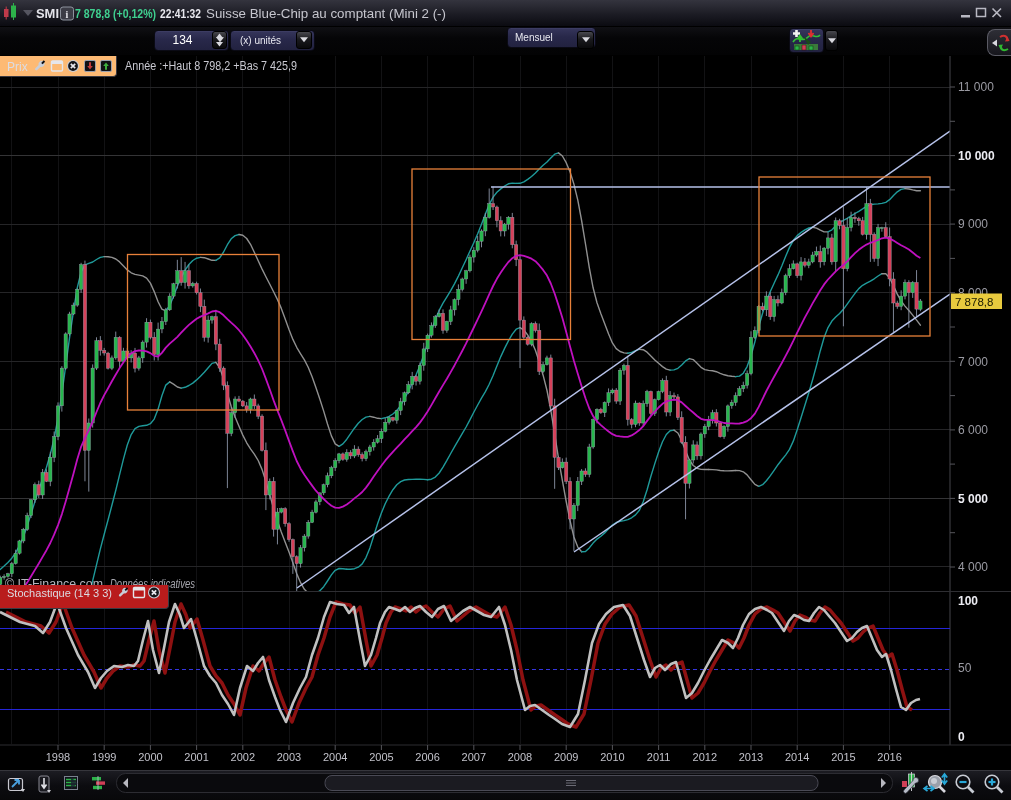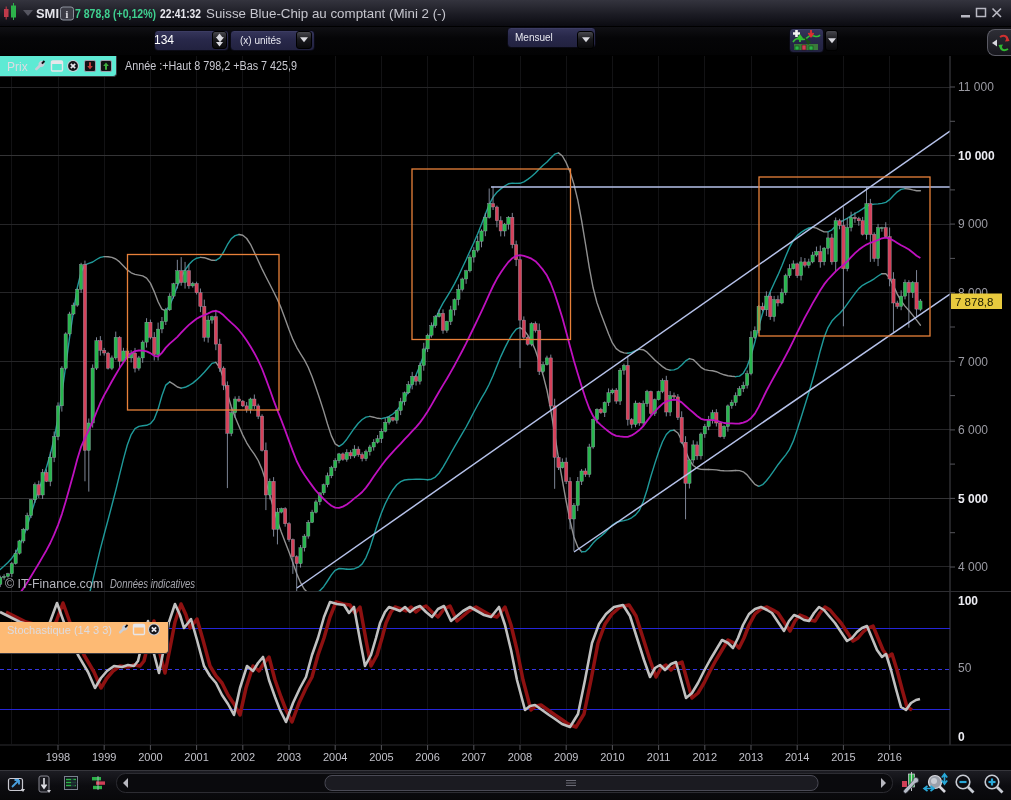--- a/index.html
+++ b/index.html
@@ -668,21 +668,21 @@
   <text x="160" y="18" font-size="12" font-weight="bold" fill="#e8e8ee" font-family="Liberation Sans" textLength="41" lengthAdjust="spacingAndGlyphs">22:41:32</text>
   <text x="206" y="18" font-size="12.2" fill="#c6c6ce" font-family="Liberation Sans" textLength="240" lengthAdjust="spacingAndGlyphs">Suisse Blue-Chip au comptant (Mini 2 (-)</text>
   <rect x="961" y="15" width="9" height="2.5" fill="#b8b8c2"></rect>
   <rect x="976.5" y="8.5" width="9" height="8" fill="none" stroke="#b8b8c2" stroke-width="1.5"></rect>
   <path d="M992.5 8.5 L1001 17 M1001 8.5 L992.5 17" stroke="#b8b8c2" stroke-width="1.6"></path>
  </svg>
 </div>
 
 <div class="toolbar">
  <div class="ctrl" style="left:154px;top:2.5px;width:75px;height:21px"></div>
- <div style="position:absolute;left:154px;top:2.5px;width:57px;height:21px;line-height:21px;text-align:left;color:#fff;font-size:12px">134</div>
+ <div style="position:absolute;left:154px;top:2.5px;width:57px;height:21px;line-height:21px;text-align:center;color:#fff;font-size:12px">134</div>
  <div class="dbtn" style="left:212px;top:4px;width:15px;height:18px"></div>
  <svg width="15" height="18" style="left:212px;top:4px">
       <path d="M7.5 2.5 L11 7 L4 7 Z" fill="#d8d8de"></path>
       <path d="M7.5 15.5 L11 11 L4 11 Z" fill="#d8d8de"></path>
     </svg>
  <div class="ctrl" style="left:230px;top:2.5px;width:85px;height:21px;padding-left:9px;line-height:19px">(x) unités</div>
  <div class="dbtn" style="left:296px;top:4px;width:16px;height:18px"></div>
  <div class="ctrl" style="left:507px;top:0;width:89px;height:21px;padding-left:7px;line-height:19px">Mensuel</div>
  <div class="dbtn" style="left:577px;top:4px;width:17px;height:18px"></div>
  <div class="ctrl" style="left:789px;top:1px;width:35px;height:25px"></div>
@@ -703,21 +703,21 @@
 <div style="position:absolute;left:987px;top:29px;width:24px;height:27px;background:linear-gradient(#2e2e36,#16161c);border:1px solid #5a5a64;border-right:none;border-radius:8px 0 0 8px">
  <svg width="23" height="26">
       <path d="M4 13 L9 9.5 L9 16.5 Z" fill="#d8d8de"></path>
  <path d="M12 7 C17 4 20 7 19 11" stroke="#d03030" stroke-width="2" fill="none"></path>
       <path d="M17 11.5 L21.5 11 L19.5 6.5 Z" fill="#d03030"></path>
  <path d="M20 19 C15 22 12 19 13 15" stroke="#30b830" stroke-width="2" fill="none"></path>
       <path d="M15 14.5 L10.5 15 L12.5 19.5 Z" fill="#30b830"></path>
     </svg>
 </div>
 
-<div style="position:absolute;left:0;top:56px;width:117px;height:21px;background:#5eead4;border:1px solid #3a3a42;border-left:none;border-top:none;border-radius:0 0 4px 0">
+<div style="position:absolute;left:0;top:56px;width:117px;height:21px;background:#fdba74;border:1px solid #3a3a42;border-left:none;border-top:none;border-radius:0 0 4px 0">
  <svg width="116" height="20">
   <text x="7" y="14.5" font-size="12" fill="#dcdce2">Prix</text>
   <g transform="translate(33.0 3.5) scale(1.000)">
         <g transform="rotate(45 6.5 6.5)">
           <circle cx="6.5" cy="3.6" r="2.9" fill="#c9ced8"></circle>
           <rect x="5.2" y="4.2" width="2.6" height="8" rx="1.2" fill="#c9ced8"></rect>
           <rect x="5.5" y="-0.5" width="2" height="3.6" fill="#0d0d11"></rect>
         </g>
       </g>
   <g transform="translate(51.0 4.5)">
@@ -735,21 +735,21 @@
         <path d="M3.2 6 L6 9.6 L8.8 6 Z" fill="#c03a3a"></path>
       </g>
   <g transform="translate(100.0 4.0)">
         <rect x="0.5" y="0.5" width="11" height="11" rx="1.5" fill="#101014" stroke="#9aa0ac" stroke-width="1"></rect>
         <path d="M6 9.8 L6 5" stroke="#3fae3f" stroke-width="2"></path>
         <path d="M3.2 6 L6 2.4 L8.8 6 Z" fill="#3fae3f"></path>
       </g>
  </svg>
 </div>
 
-<div style="position:absolute;left:0;top:622px;width:169px;height:32px;background:#fdba74;border:1px solid #3a3a42;border-left:none;border-top:none;border-radius:0 0 4px 0">
+<div style="position:absolute;left:0;top:585px;width:169px;height:24px;background:#b91c1c;border:1px solid #3a3a42;border-left:none;border-top:none;border-radius:0 0 4px 0">
  <svg width="168" height="14.5">
   <text x="7" y="11.5" font-size="11.5" fill="#dcdce2" textLength="105" lengthAdjust="spacingAndGlyphs">Stochastique (14 3 3)</text>
   <g transform="translate(117.0 1.5) scale(0.923)">
         <g transform="rotate(45 6.5 6.5)">
           <circle cx="6.5" cy="3.6" r="2.9" fill="#c9ced8"></circle>
           <rect x="5.2" y="4.2" width="2.6" height="8" rx="1.2" fill="#c9ced8"></rect>
           <rect x="5.5" y="-0.5" width="2" height="3.6" fill="#0d0d11"></rect>
         </g>
       </g>
   <g transform="translate(133.0 2.0)">

